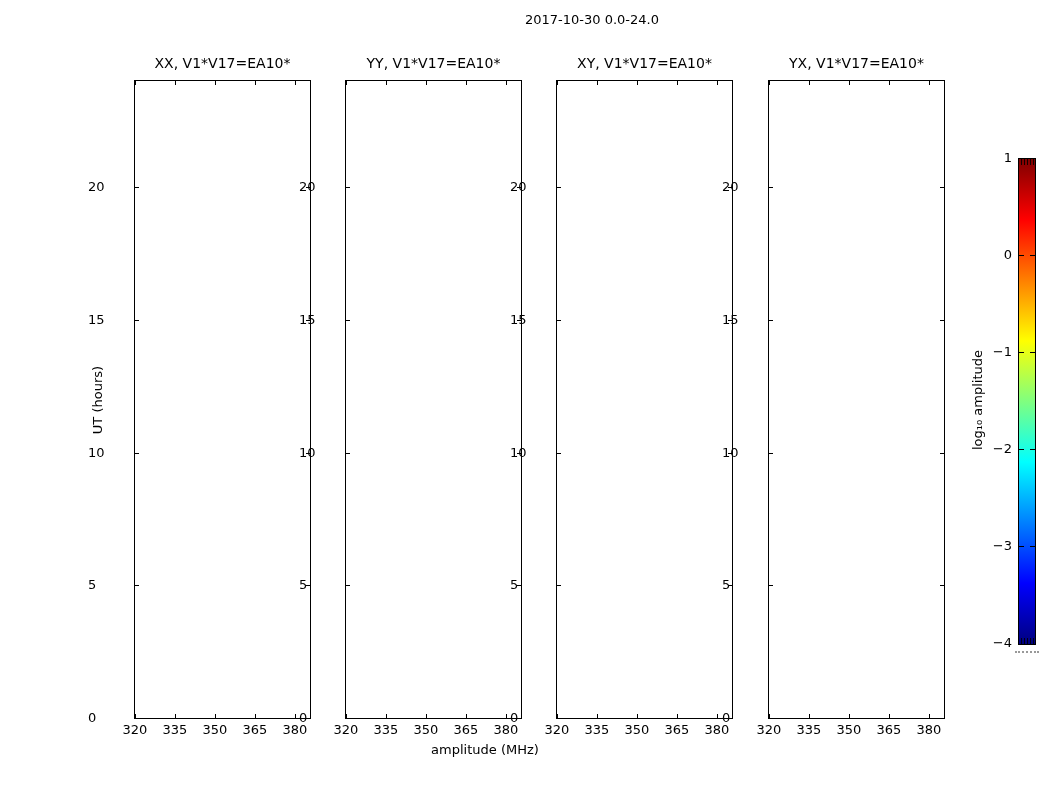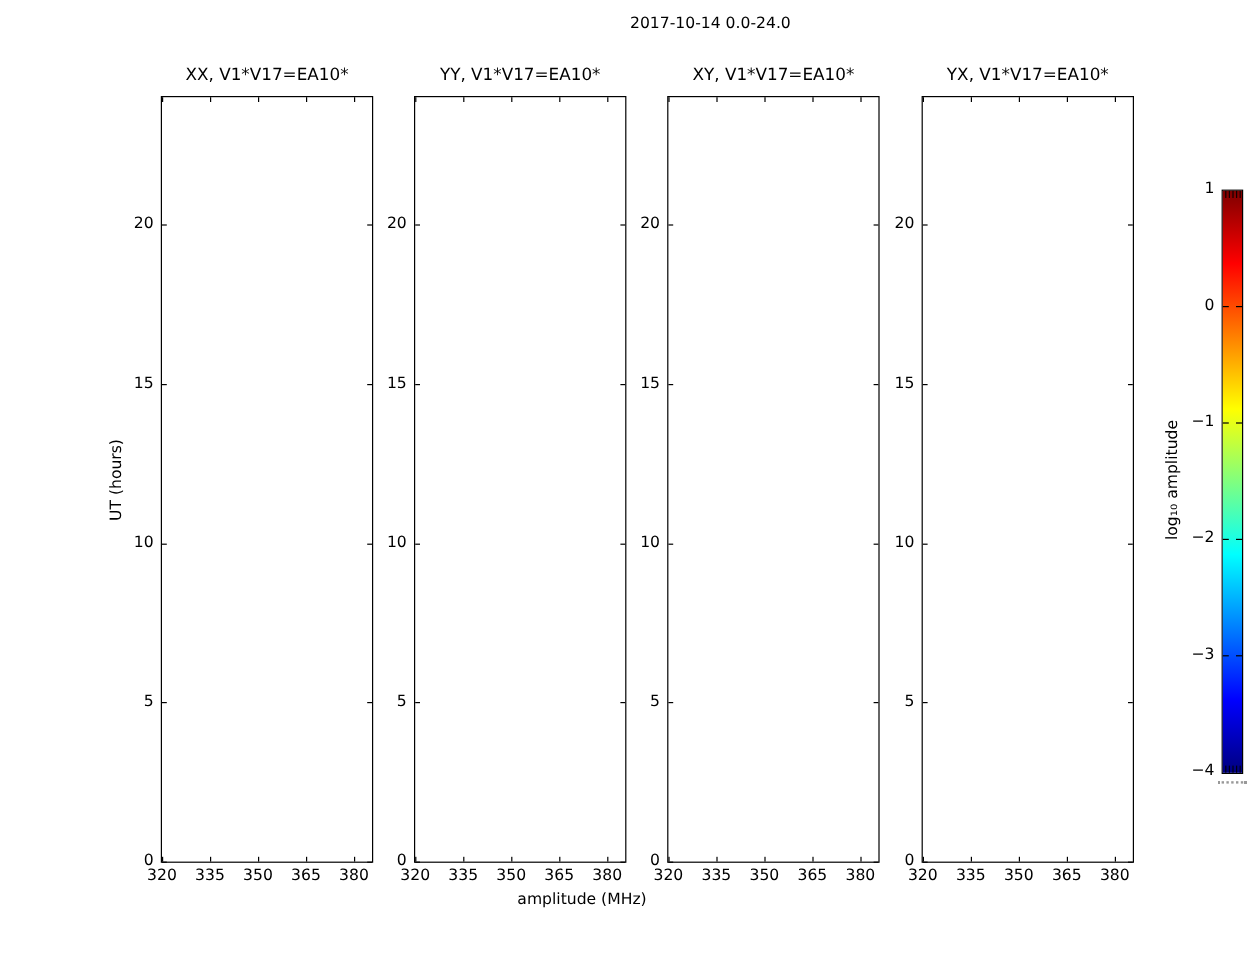--- a/index.html
+++ b/index.html
@@ -5,40 +5,40 @@
   html,body{margin:0;padding:0;background:#ffffff;}
   .figure{position:relative;width:1050px;height:800px;background:#ffffff;
           font-family:"DejaVu Sans","Liberation Sans",sans-serif;color:#000;overflow:hidden;}
   .fig-title{position:absolute;top:12px;left:525px;font-size:13px;white-space:nowrap;}
   .subplot-title{position:absolute;top:55px;width:177px;text-align:center;
                  font-size:14px;white-space:nowrap;}
   .plot-box{position:absolute;top:80px;width:177px;height:639px;border:1px solid #000;
             background:#ffffff;box-sizing:border-box;}
   .tick{position:absolute;background:#000;}
   .xtick-label{position:absolute;width:40px;text-align:center;font-size:13px;height:16px;line-height:16px;}
-  .ytick-label{position:absolute;width:40px;text-align:right;font-size:13px;height:16px;line-height:16px;}
+  .ytick-label{position:absolute;width:40px;font-size:13px;height:16px;line-height:16px;}
   .xlabel{position:absolute;left:485px;top:742px;transform:translateX(-50%);
           font-size:13px;white-space:nowrap;}
   .ylabel{position:absolute;left:97px;top:400px;transform:translate(-50%,-50%) rotate(-90deg);
           font-size:13px;white-space:nowrap;}
   .cbar{position:absolute;left:1018px;top:158px;width:18px;height:487px;
         border:1px solid #000;box-sizing:border-box;}
   .cbar-grad{position:relative;width:100%;height:100%;}
   .cbar-tick-label{position:absolute;width:40px;text-align:right;font-size:13px;height:16px;line-height:16px;}
   .cbar-label{position:absolute;left:977px;top:400px;transform:translate(-50%,-50%) rotate(-90deg);
               font-size:13px;white-space:nowrap;}
   .cbar-dots{position:absolute;left:1015px;top:651px;width:24px;height:0;border-top:2px dotted #999;}
   .hatch{position:absolute;background:rgba(0,0,0,0.85);}
 </style>
 </head>
 <body>
 
 <div class="figure" id="fig">
 
-  <div class="fig-title">2017-10-14 0.0-24.0</div>
+  <div class="fig-title">2017-10-30 0.0-24.0</div>
 
   <div class="subplot-title" style="left:134px">XX, V1*V17=EA10*</div>
   <div class="subplot-title" style="left:345px">YY, V1*V17=EA10*</div>
   <div class="subplot-title" style="left:556px">XY, V1*V17=EA10*</div>
   <div class="subplot-title" style="left:768px">YX, V1*V17=EA10*</div>
 
   <div class="plot-box" style="left:134px">
       <div class="tick" style="left: 0px; bottom: 0px; width: 1px; height: 4px;"></div>
       <div class="tick" style="left: 0px; top: 0px; width: 1px; height: 4px;"></div>
       <div class="tick" style="left: 40px; bottom: 0px; width: 1px; height: 4px;"></div>

